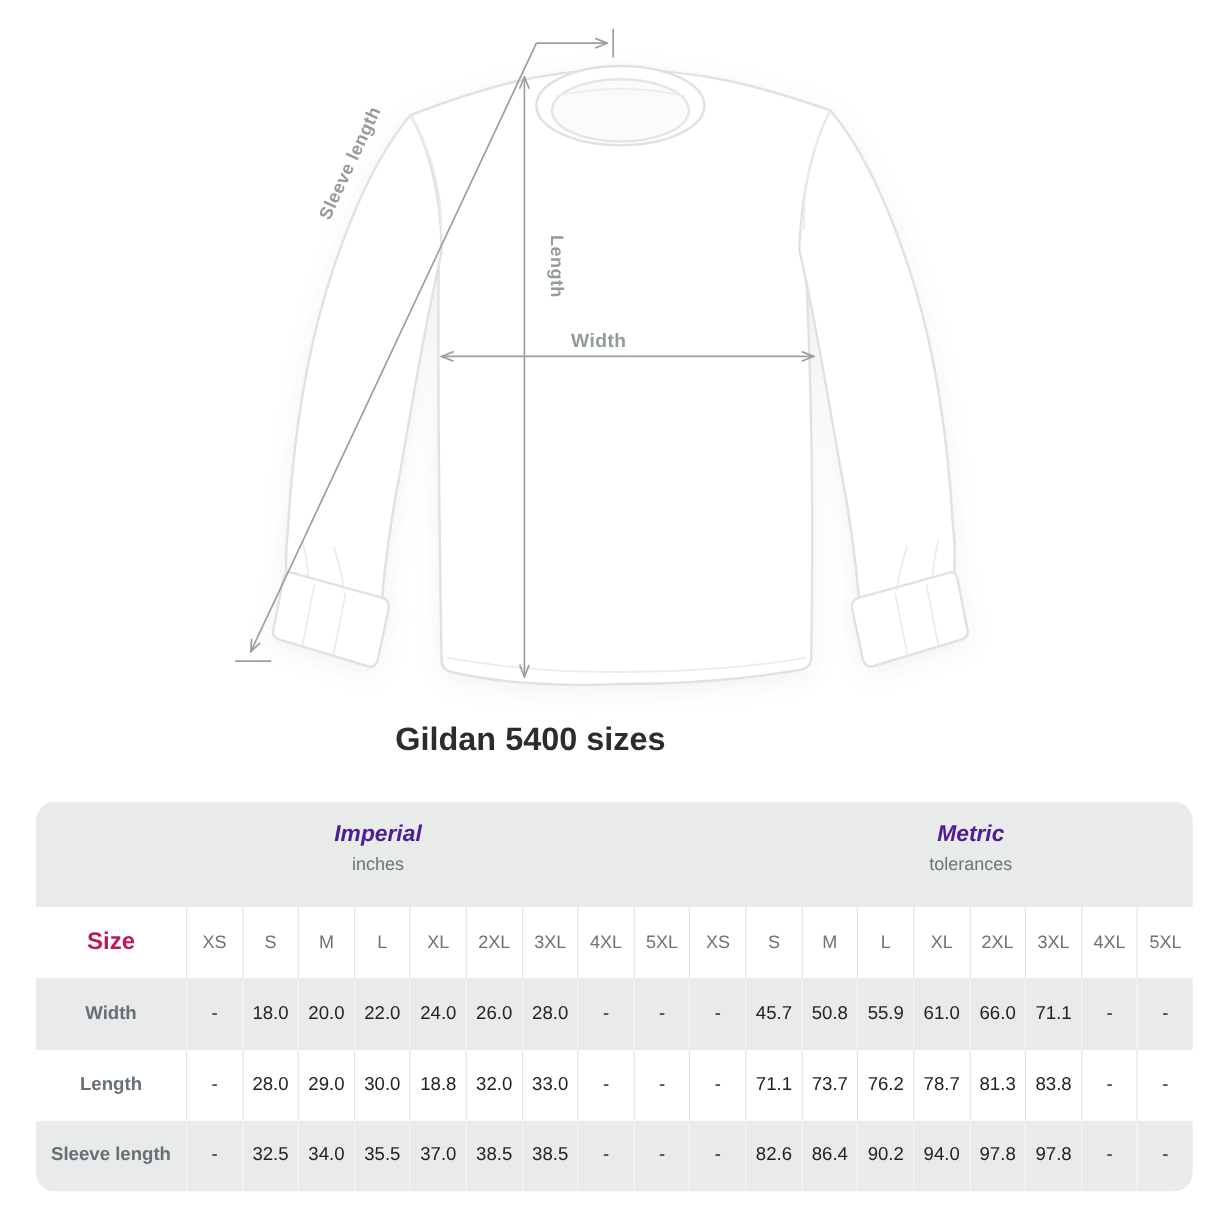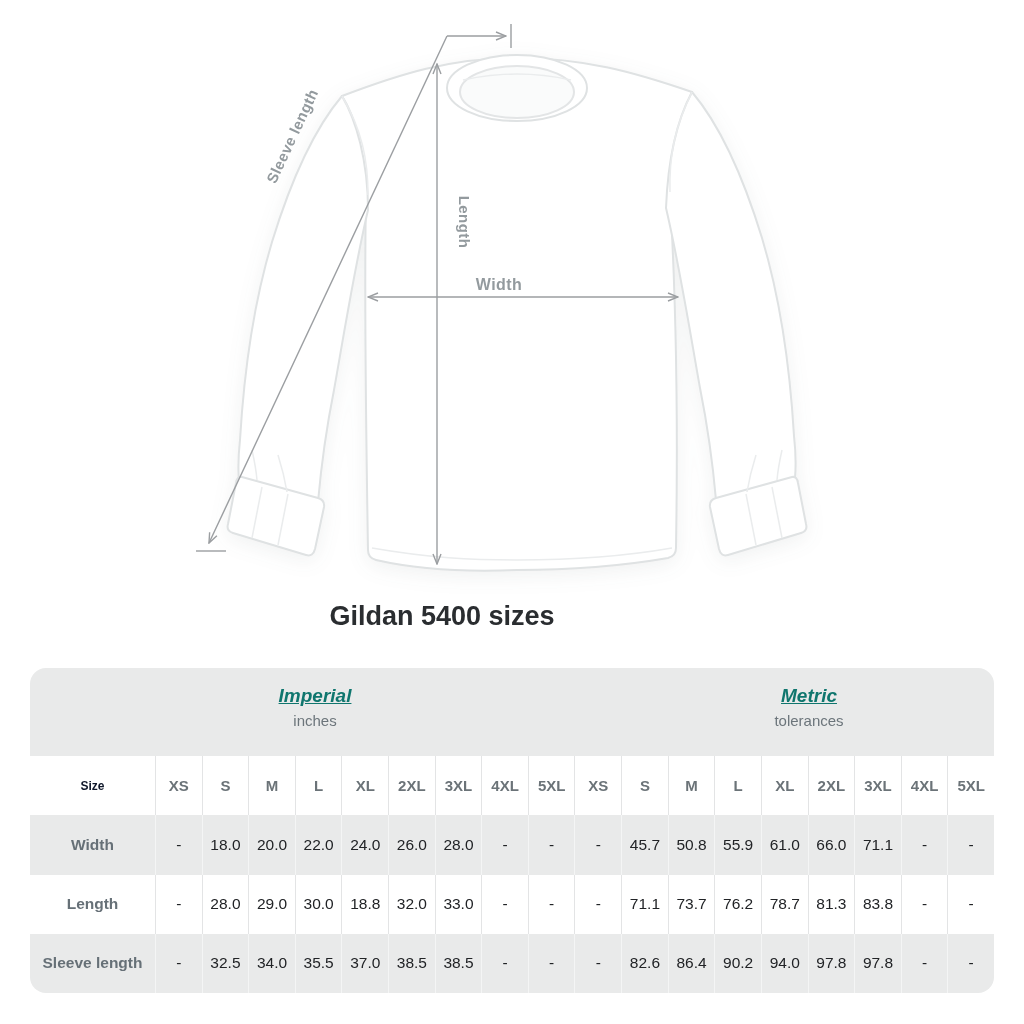--- a/index.html
+++ b/index.html
@@ -22,32 +22,32 @@
   .chart-subtitle{position:absolute;left:0;top:634px;width:1024px;text-align:center;
                   font-size:15.5px;font-style:italic;color:#6e6e6e;}
 
   
   .table-card{position:absolute;left:30px;top:668px;width:964px;height:325px;
               border-radius:16px;overflow:hidden;background:#fff;}
   .unit-band{position:absolute;left:0;top:0;width:100%;height:88px;background:#e9eaea;}
   .unit-block{position:absolute;top:17px;transform:translateX(-50%);text-align:center;}
   .unit-block.imperial{left:285px;}
   .unit-block.metric{left:779px;}
-  .unit-name{font-size:19px;font-weight:bold;font-style:italic;color:#0f766e;text-decoration:underline;}
+  .unit-name{font-size:19px;font-weight:bold;font-style:italic;color:#4c1d95;}
   .unit-sub{font-size:15px;color:#6c757b;margin-top:5px;}
 
   .grid{position:absolute;left:0;top:88px;right:0;bottom:0;display:grid;
         grid-template-columns:125px repeat(18,1fr);grid-template-rows:repeat(4,1fr);}
   .cell{display:flex;align-items:center;justify-content:center;}
   .cell.r1,.cell.r3{background:#e9eaea;}
   .cell.r0,.cell.r2{background:#ffffff;}
   .cell.sep.r0,.cell.sep.r2{border-left:1px solid #e3e4e5;}
   .cell.sep.r1,.cell.sep.r3{border-left:1px solid #f4f5f5;}
-  .cell.corner{font-size:12px;font-weight:bold;color:#0f172a;}
-  .cell.size-head{font-size:15px;font-weight:bold;color:#6b7378;}
+  .cell.corner{font-size:20px;font-weight:bold;color:#be185d;}
+  .cell.size-head{font-size:15px;font-weight:normal;color:#6b7378;}
   .cell.row-label{font-size:15.5px;font-weight:bold;color:#667077;}
   .cell.value{font-size:15.5px;color:#212326;}
 </style>
 </head>
 <body>
 
 <div class="stage">
 
   <div class="diagram">
     <svg width="1024" height="600" viewBox="0 0 1024 600">

